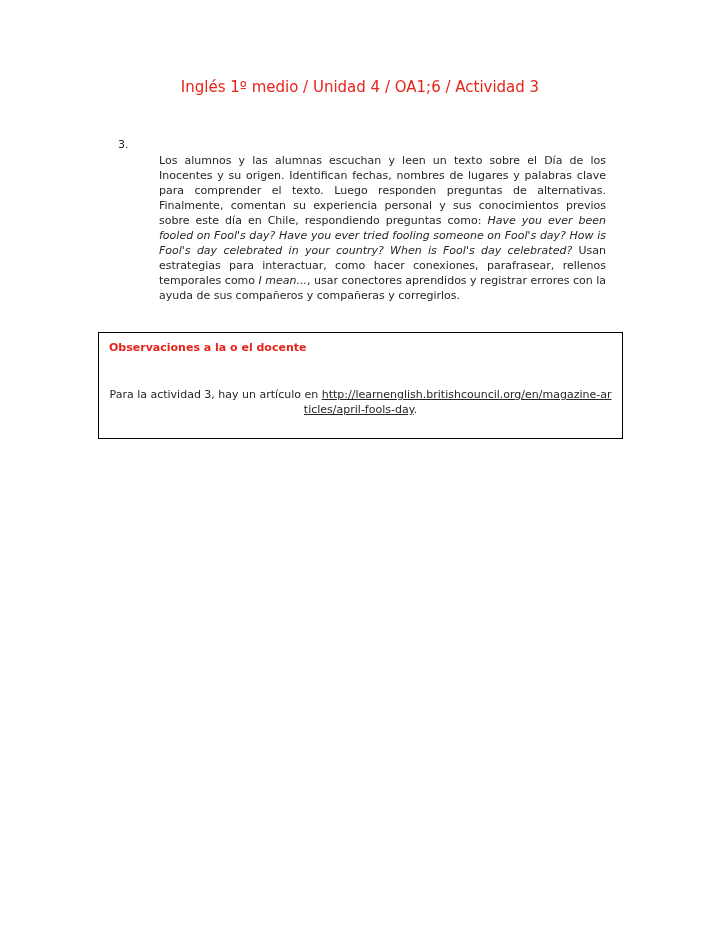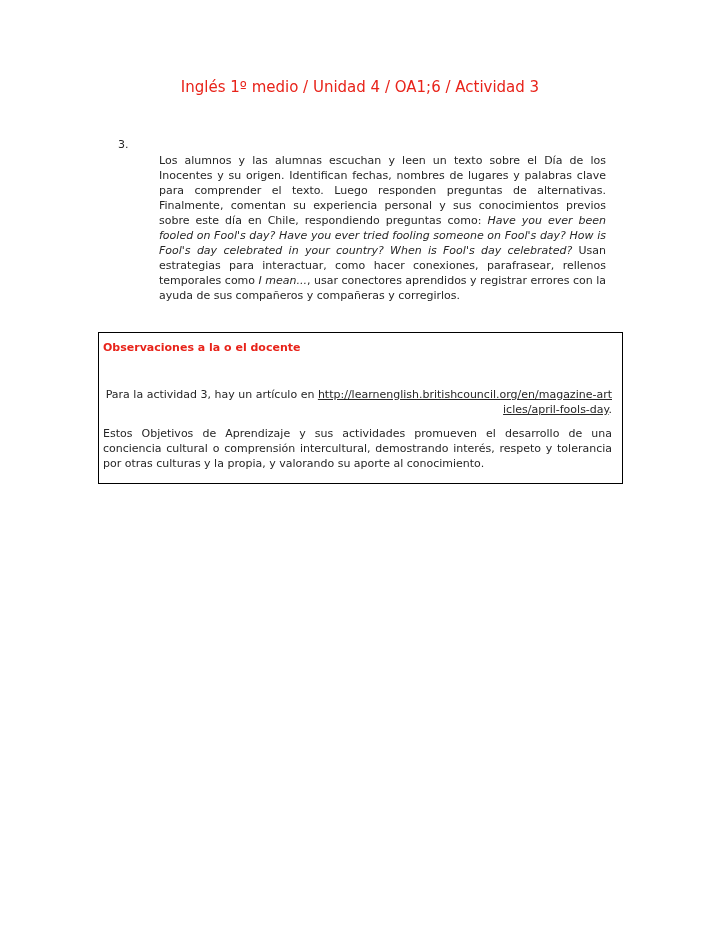--- a/index.html
+++ b/index.html
@@ -32,32 +32,32 @@
   }
   .activity-body {
     margin: 16px;
     flex: 1;
     text-align: justify;
   }
   .activity-body em { font-style: italic; }
   .obs-box {
     margin: 13px 97px 0 98px;
     border: 1px solid #000000;
-    padding: 7px 10px 12px 4px;
+    padding: 7px 10px 12px 10px;
     font-size: 11px;
     line-height: 15px;
   }
   .obs-heading {
     font-weight: bold;
     color: var(--red, #e8231a);
     margin: 0 0 32px 0;
   }
   .obs-para {
     margin: 0 0 9px 0;
-    text-align: right;
+    text-align: center;
   }
   .obs-para.justify {
     text-align: justify;
     margin-bottom: 0;
   }
   .article-link {
     color: var(--text, #242424);
     text-decoration: underline;
     word-break: break-all;
     cursor: pointer;
@@ -73,16 +73,15 @@
   <div class="activity">
     <div class="activity-num">3.</div>
     <p class="activity-body"><span>Los alumnos y las alumnas escuchan y leen un texto sobre el Día de los Inocentes y su origen. Identifican fechas, nombres de lugares y palabras clave para comprender el texto. Luego responden preguntas de alternativas. Finalmente, comentan su experiencia personal y sus conocimientos previos sobre este día en Chile, respondiendo preguntas como: </span><em>Have you ever been fooled on Fool's day? Have you ever tried fooling someone on Fool's day? How is Fool's day celebrated in your country? When is Fool's day celebrated?</em><span> Usan estrategias para interactuar, como hacer conexiones, parafrasear, rellenos temporales como </span><em>I mean...</em><span>, usar conectores aprendidos y registrar errores con la ayuda de sus compañeros y compañeras y corregirlos.</span></p>
   </div>
 
   <div class="obs-box">
     <div class="obs-heading">Observaciones a la o el docente</div>
 
     <p class="obs-para"><span>Para la actividad 3, hay un artículo en </span><a class="article-link" href="#">http://learnenglish.britishcouncil.org/en/magazine-articles/april-fools-day</a><span>.</span></p>
 
-    <p class="obs-para justify">Estos Objetivos de Aprendizaje y sus actividades promueven el desarrollo de una conciencia cultural o comprensión intercultural, demostrando interés, respeto y tolerancia por otras culturas y la propia, y valorando su aporte al conocimiento.</p>
   </div>
 
 </div>
 
 </body></html>

